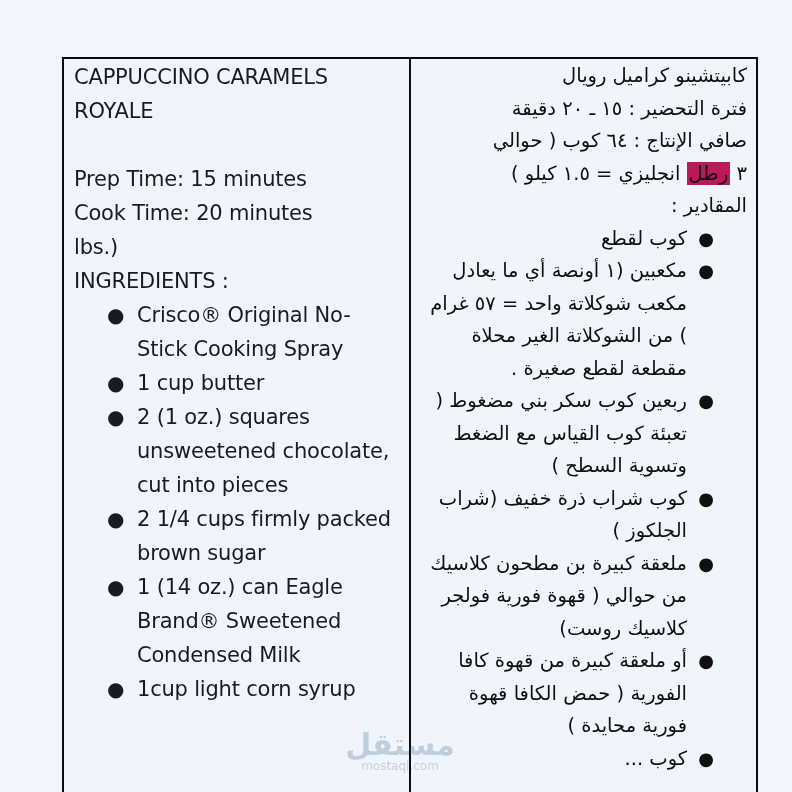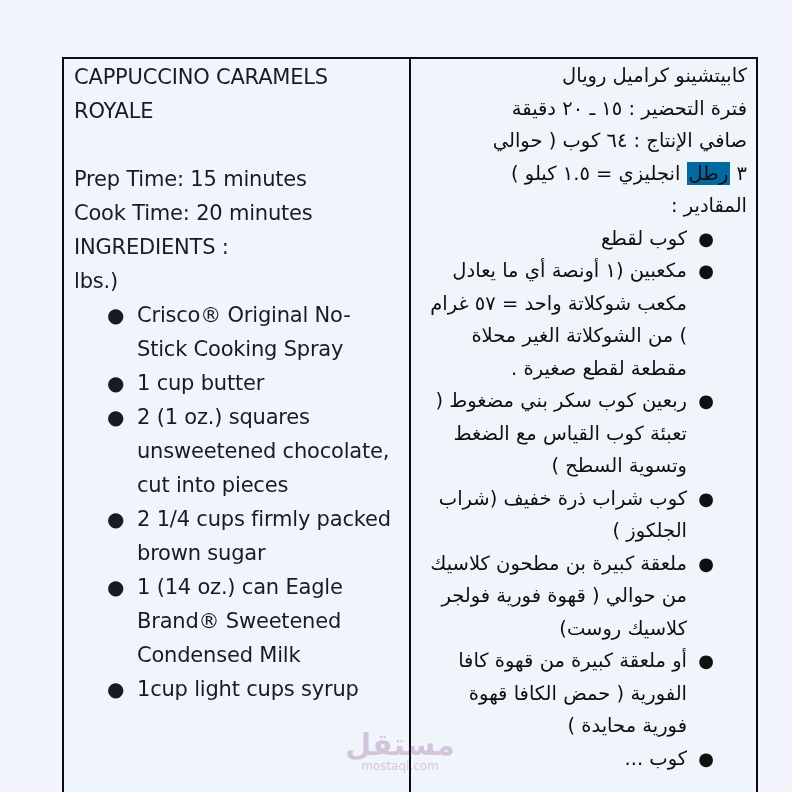--- a/index.html
+++ b/index.html
@@ -66,21 +66,21 @@
     box-sizing: border-box;
   }
   ul.en-list li .bullet {
     position: absolute;
     left: 33px;
     top: 0;
     font-size: 20px;
   }
   .ar-line { white-space: nowrap; text-align: right; }
   .ar-line.first { margin-top: 1px; }
-  .hl { background: #0369a1; padding: 0 2px; }
+  .hl { background: #be185d; padding: 0 2px; }
   ul.ar-list {
     list-style: none;
     margin: 0;
     padding: 0;
   }
   ul.ar-list li {
     position: relative;
     padding-right: 60px;
     padding-left: 0;
   }
@@ -93,21 +93,21 @@
   ul.ar-list li .txt { display: block; }
   .watermark {
     position: absolute;
     left: 340px;
     top: 728px;
     width: 120px;
     height: 60px;
     pointer-events: none;
     opacity: 0.22;
     font-family: "DejaVu Sans", sans-serif;
-    color: #701a75;
+    color: #0c4a6e;
   }
   .watermark .wm-ar {
     display: block;
     font-size: 30px;
     font-weight: bold;
     direction: rtl;
     text-align: center;
     line-height: 34px;
   }
   .watermark .wm-en {
@@ -123,22 +123,22 @@
 
 <div class="page">
   <div class="recipe-table">
 
     <div class="cell-en">
       <div class="en-line en-title">CAPPUCCINO CARAMELS</div>
       <div class="en-line">ROYALE</div>
       <div class="spacer"></div>
       <div class="en-line">Prep Time: 15 minutes</div>
       <div class="en-line">Cook Time: 20 minutes</div>
+      <div class="en-line">lbs.)</div>
       <div class="en-line">INGREDIENTS :</div>
-      <div class="en-line">lbs.)</div>
       <ul class="en-list">
         <li>
           <span class="bullet">●</span>
           <span>Crisco® Original No-Stick Cooking Spray</span>
         </li>
         <li>
           <span class="bullet">●</span>
           <span>1 cup butter</span>
         </li>
         <li>
@@ -148,21 +148,21 @@
         <li>
           <span class="bullet">●</span>
           <span>2 1/4 cups firmly packed brown sugar</span>
         </li>
         <li>
           <span class="bullet">●</span>
           <span>1 (14 oz.) can Eagle Brand® Sweetened Condensed Milk</span>
         </li>
         <li>
           <span class="bullet">●</span>
-          <span>1cup light cups syrup</span>
+          <span>1cup light corn syrup</span>
         </li>
       </ul>
     </div>
 
     <div class="cell-ar">
       <div class="ar-line first">كابيتشينو كراميل رويال</div>
       <div class="ar-line">فترة التحضير : ١٥ ـ ٢٠ دقيقة</div>
       <div class="ar-line">صافي الإنتاج : ٦٤ كوب  ( حوالي</div>
       <div class="ar-line"><span>٣ </span><span class="hl">رطل</span><span> انجليزي = ١.٥ كيلو )</span></div>
       <div class="ar-line">المقادير :</div>

